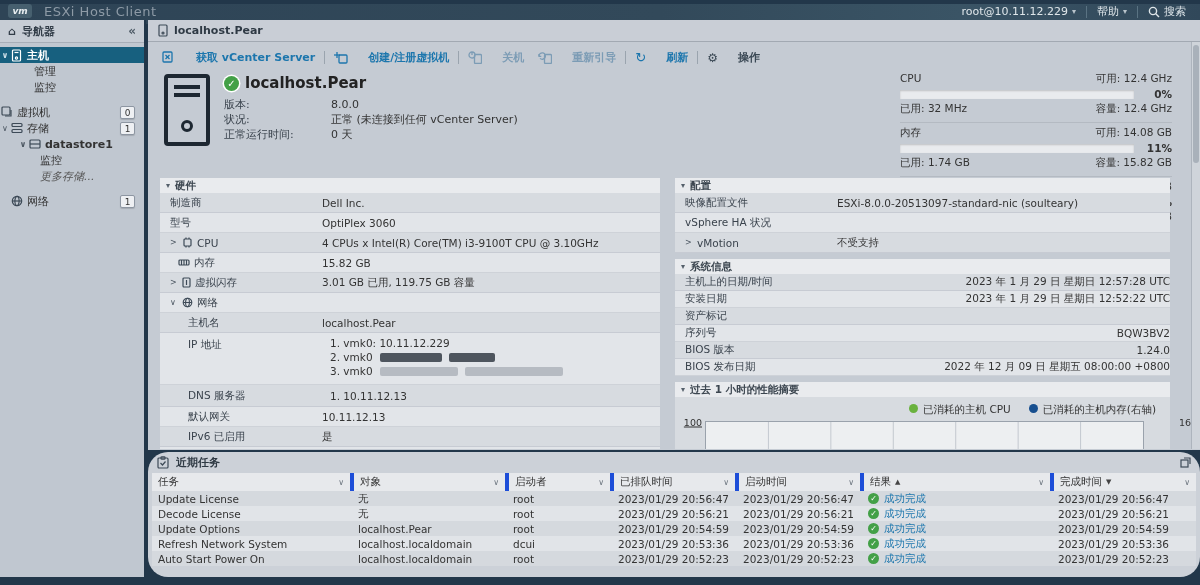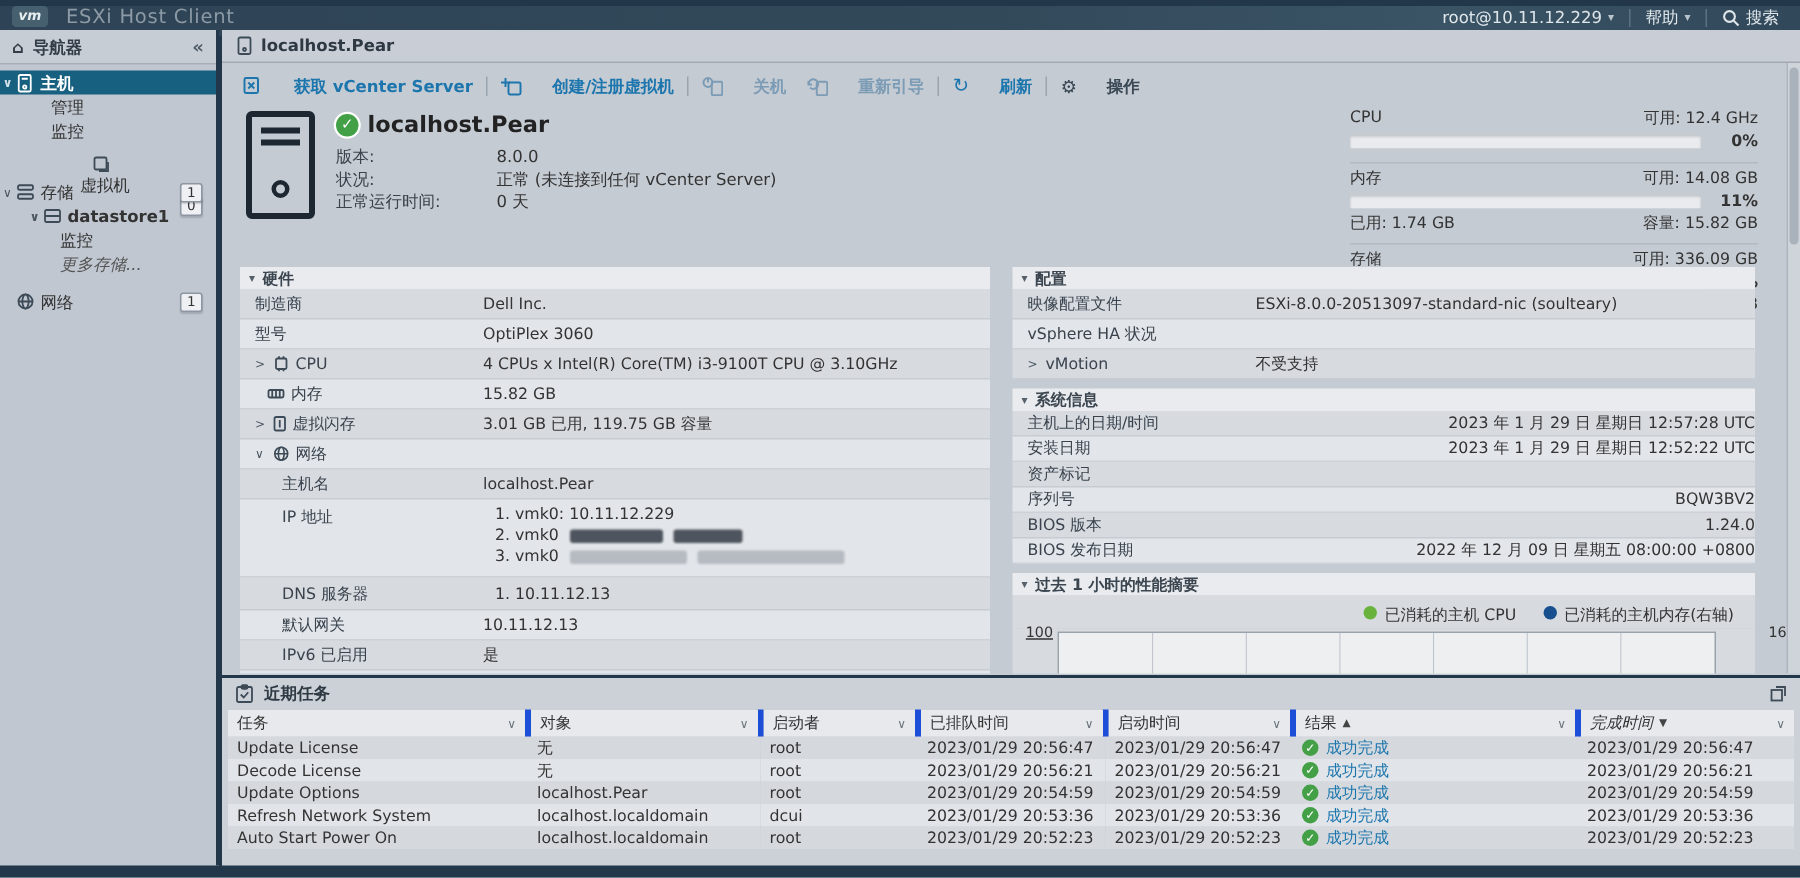--- a/index.html
+++ b/index.html
@@ -88,21 +88,21 @@
 
   .legend-row { display:flex; justify-content:flex-end; gap:18px; padding:6px 14px 2px; font-size:10.5px; color:#333; background:#d7dbe0; }
   .dot { display:inline-block; width:9px; height:9px; border-radius:50%; margin-right:5px; }
   .dot.green { background:#6ab23e; } .dot.blue { background:#174f8f; }
   .chart-wrap { position:relative; background:#d7dbe0; padding:2px 26px 0 30px; height:120px; }
   .plot { position:relative; height:110px; border:1px solid #9aa2ac; background:#edeff1; }
   .tickL { position:absolute; right:100%; padding-right:4px; font-size:9.5px; color:#333; transform:translateY(-50%); }
   .tickR { position:absolute; left:100%; padding-left:4px; font-size:9.5px; color:#333; transform:translateY(-50%); }
 
   
-  .tasks { position:absolute; left:148px; top:452px; width:1052px; height:125px; background:#ccd1d8; }
+  .tasks { position:absolute; left:148px; top:452px; width:1052px; height:125px; background:#ccd1d8;border-radius:20px; }
   .tasks-header { height:21px; display:flex; align-items:center; gap:7px; padding:0 9px; font-weight:bold; font-size:11px; color:#2f3a44; }
   .expand-ico { margin-left:auto; cursor:pointer; display:flex; }
   .ttable { width:calc(100% - 8px); margin:0 4px; border-collapse:collapse; table-layout:fixed; font-size:10.5px; }
   .ttable th { height:18px; background:#e7e9ec; font-weight:normal; color:#333; text-align:left; padding:0 6px; border-right:4px solid #1d4ed8; position:relative; cursor:pointer; }
   .th-inner { display:flex; align-items:center; gap:4px; }
   .th-chev { margin-left:auto; font-size:8px; color:#6b747e; cursor:pointer; }
   .sort { font-size:7px; color:#444; }
   .ttable td { height:15px; padding:0 6px; color:#333; overflow:hidden; white-space:nowrap; }
   .ttable tbody tr:nth-child(odd) { background:#d5d9de; }
   .ttable tbody tr:nth-child(even) { background:#e1e4e8; }
@@ -157,21 +157,21 @@
         </span>
       <span>主机</span>
     </div>
     <div class="trow child">
         <span>管理</span>
       </div>
     <div class="trow child">
         <span>监控</span>
       </div>
     <div class="tgap"></div>
-    <div class="trow" style="flex-direction:column;">
+    <div class="trow" style="">
       <span class="ticon">
           <svg class="tico" width="12" height="12" viewBox="0 0 12 12">
             <rect x="1" y="1" width="8" height="8" rx="1"></rect>
             <path d="M10 4 v6 h-6"></path>
           </svg>
         </span>
       <span>虚拟机</span>
       <span class="badge">0</span>
     </div>
     <div class="trow">
@@ -301,20 +301,24 @@
 
     <div class="stats">
       <div class="meter">
         <div class="m1">
             <span>CPU</span>
             <span>可用: 12.4 GHz</span>
           </div>
         <div class="m2">
             <span class="track"><span class="fill" style="width: 0%;"></span></span>
             <span class="mpct">0%</span>
+          </div>
+        <div class="m3">
+            <span>已用: 32 MHz</span>
+            <span>容量: 12.4 GHz</span>
           </div>
       </div>
       <div class="meter">
         <div class="m1">
             <span>内存</span>
             <span>可用: 14.08 GB</span>
           </div>
         <div class="m2">
             <span class="track"><span class="fill" style="width: 11%;"></span></span>
             <span class="mpct">11%</span>
@@ -595,21 +599,21 @@
               <span class="th-chev">∨</span>
             </span>
           </th>
         <th>
             <span class="th-inner">
               <span>结果</span>
               <span class="sort">▲</span>
               <span class="th-chev">∨</span>
             </span>
           </th>
-        <th style="border-right:none;font-style:italic;">
+        <th style="border-right:none;">
             <span class="th-inner">
               <span>完成时间</span>
               <span class="sort">▼</span>
               <span class="th-chev">∨</span>
             </span>
           </th>
       </tr>
     </thead>
     <tbody>
       <tr>

